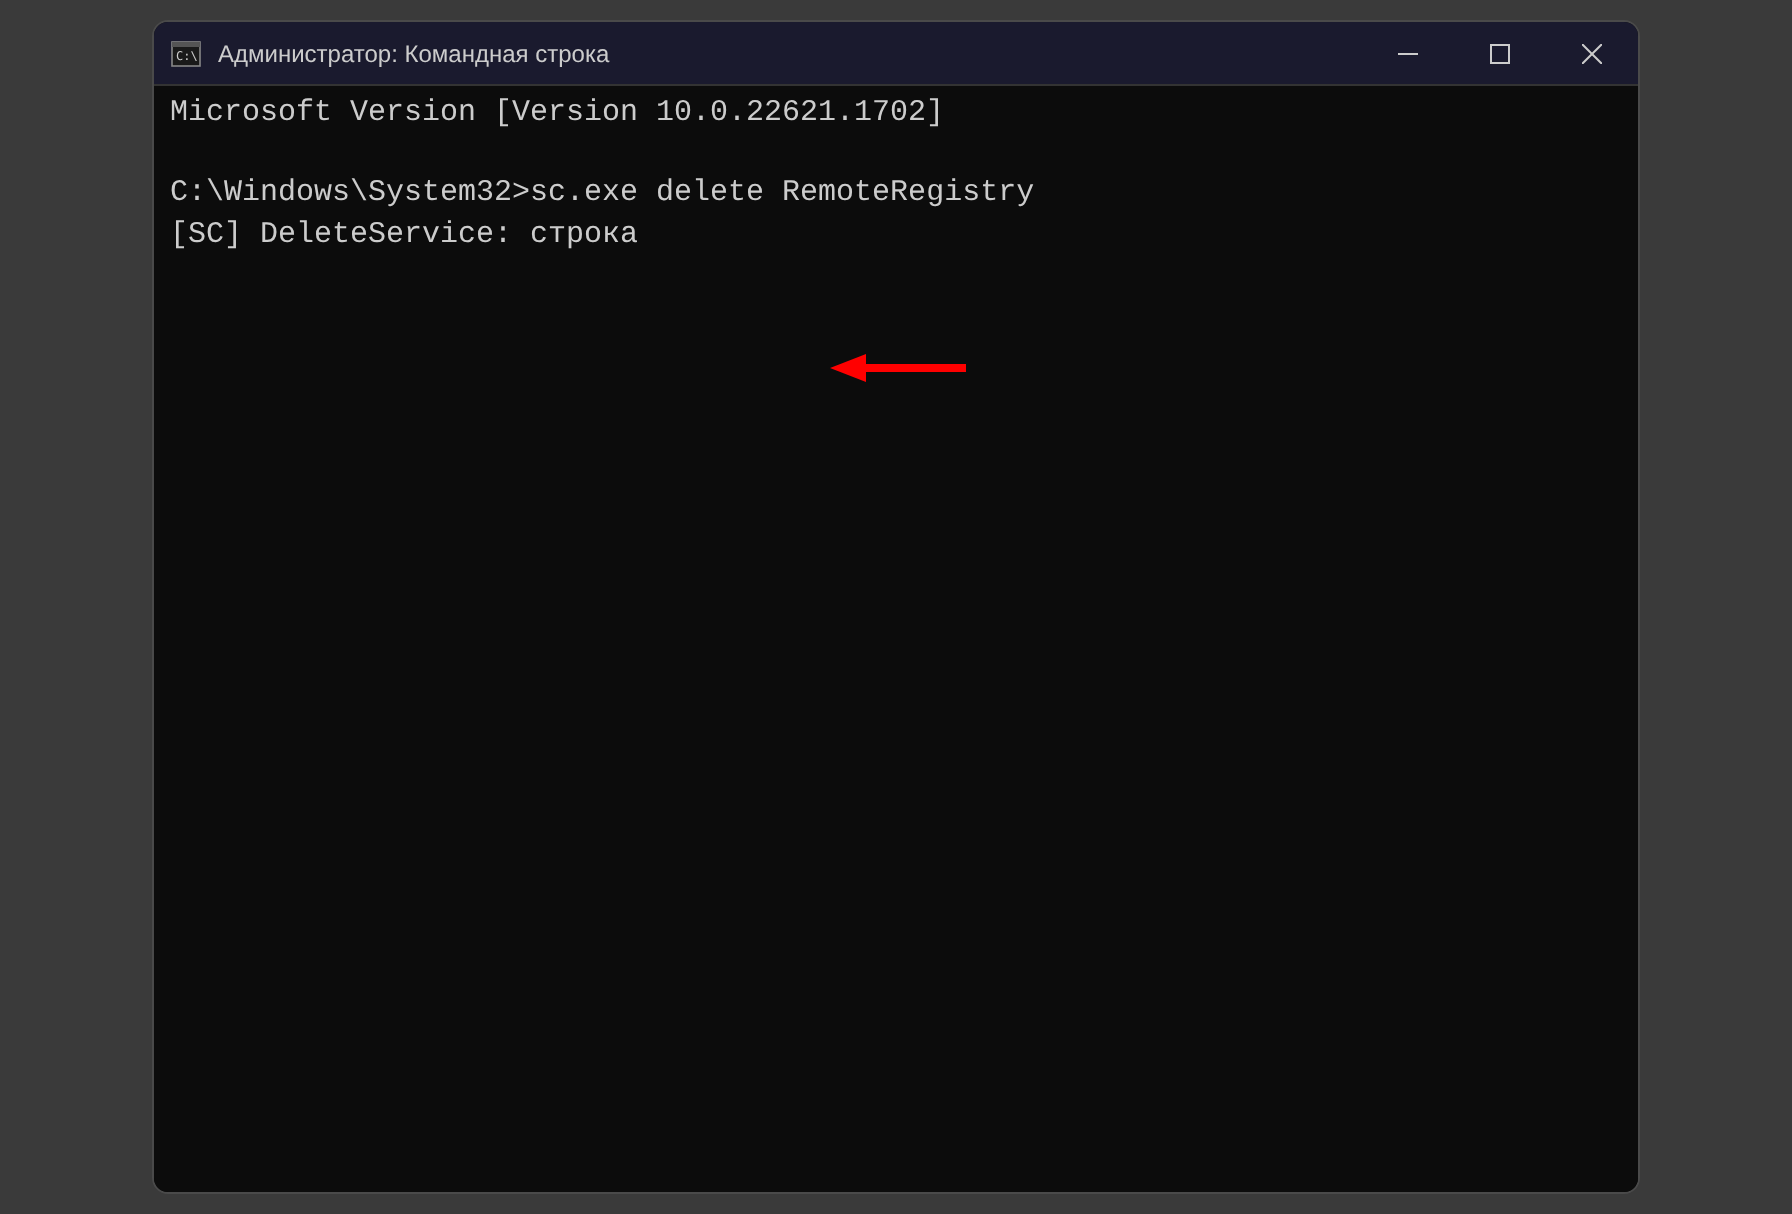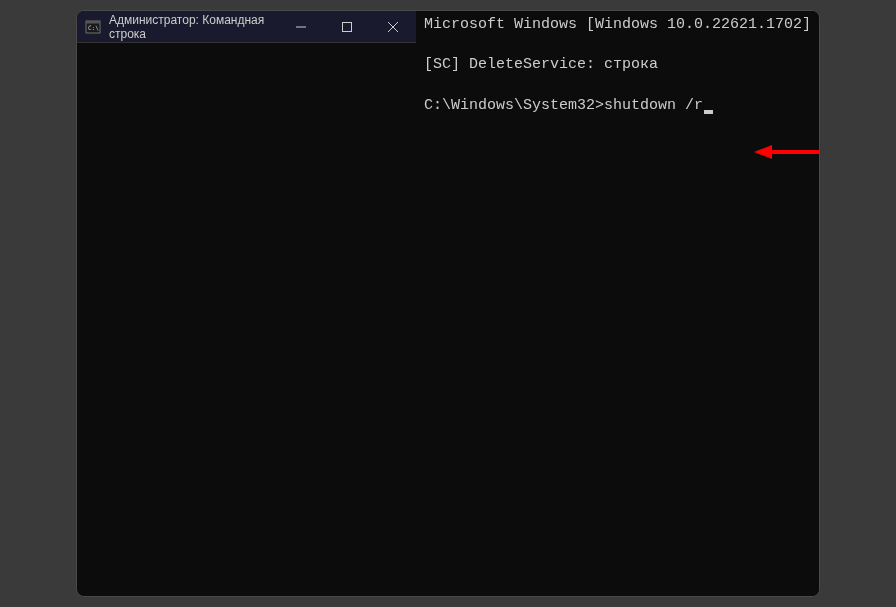--- a/index.html
+++ b/index.html
@@ -13,21 +13,21 @@
       justify-content: center;
     }
     .window {
       width: 744px;
       height: 587px;
       background: #0c0c0c;
       border: 1px solid #4a4a4a;
       border-radius: 8px;
       overflow: hidden;
       display: flex;
-      flex-direction: row;
+      flex-direction: column;
     }
     .titlebar {
       height: 32px;
       background: #1a1a2e;
       display: flex;
       align-items: center;
       justify-content: space-between;
       padding-left: 8px;
       border-bottom: 1px solid #333;
     }
@@ -121,24 +121,24 @@
       </button>
       <button class="win-btn close">
         <svg width="10" height="10" viewBox="0 0 10 10">
             <line x1="0" y1="0" x2="10" y2="10" stroke="#ccc" stroke-width="1"></line>
             <line x1="10" y1="0" x2="0" y2="10" stroke="#ccc" stroke-width="1"></line>
           </svg>
       </button>
     </div>
   </div>
   <div class="terminal">
-    <div class="line">Microsoft Windows [Windows 10.0.22621.1702]</div>
+    <div class="line">Microsoft Version [Version 10.0.22621.1702]</div>
     <div class="blank"></div>
+    <div class="line"><span>C:\Windows\System32&gt;</span><span>sc.exe delete RemoteRegistry</span></div>
     <div class="line">[SC] DeleteService: строка</div>
     <div class="blank"></div>
-    <div class="line"><span>C:\Windows\System32&gt;</span><span>shutdown /r</span><span class="cursor"></span></div>
 
     <svg class="arrow-annotation" width="70" height="20" viewBox="0 0 70 20">
       <line x1="68" y1="10" x2="14" y2="10" stroke="#ff0000" stroke-width="4"></line>
       <polygon points="0,10 18,3 18,17" fill="#ff0000"></polygon>
     </svg>
   </div>
 </div>
 
 </body></html>

